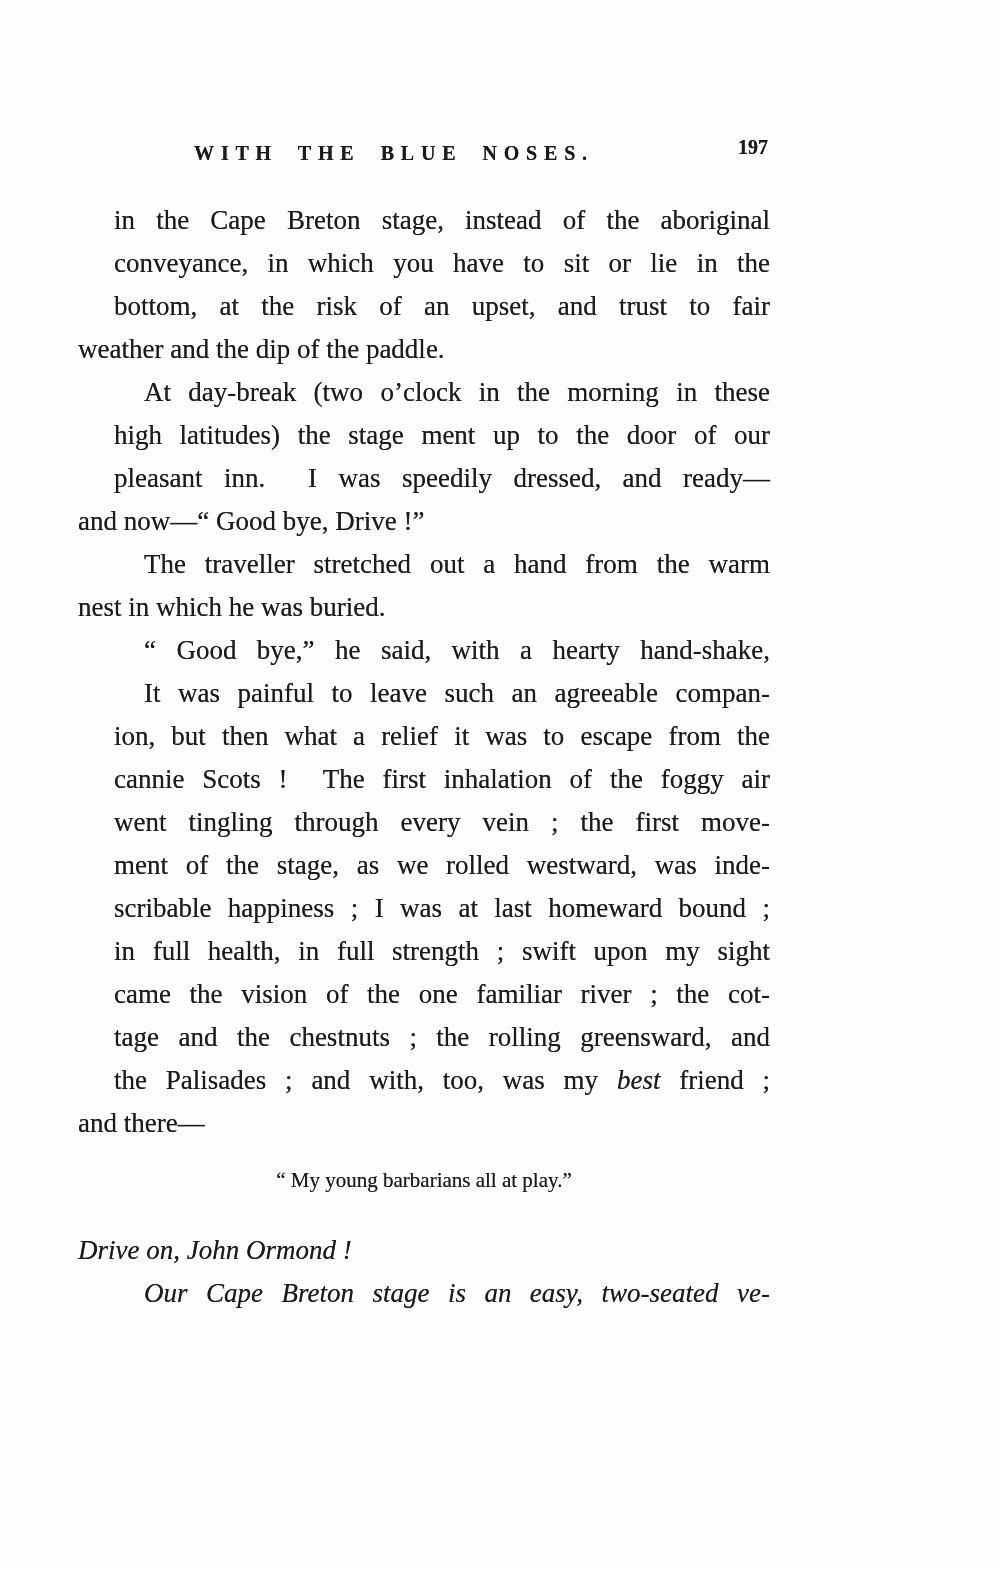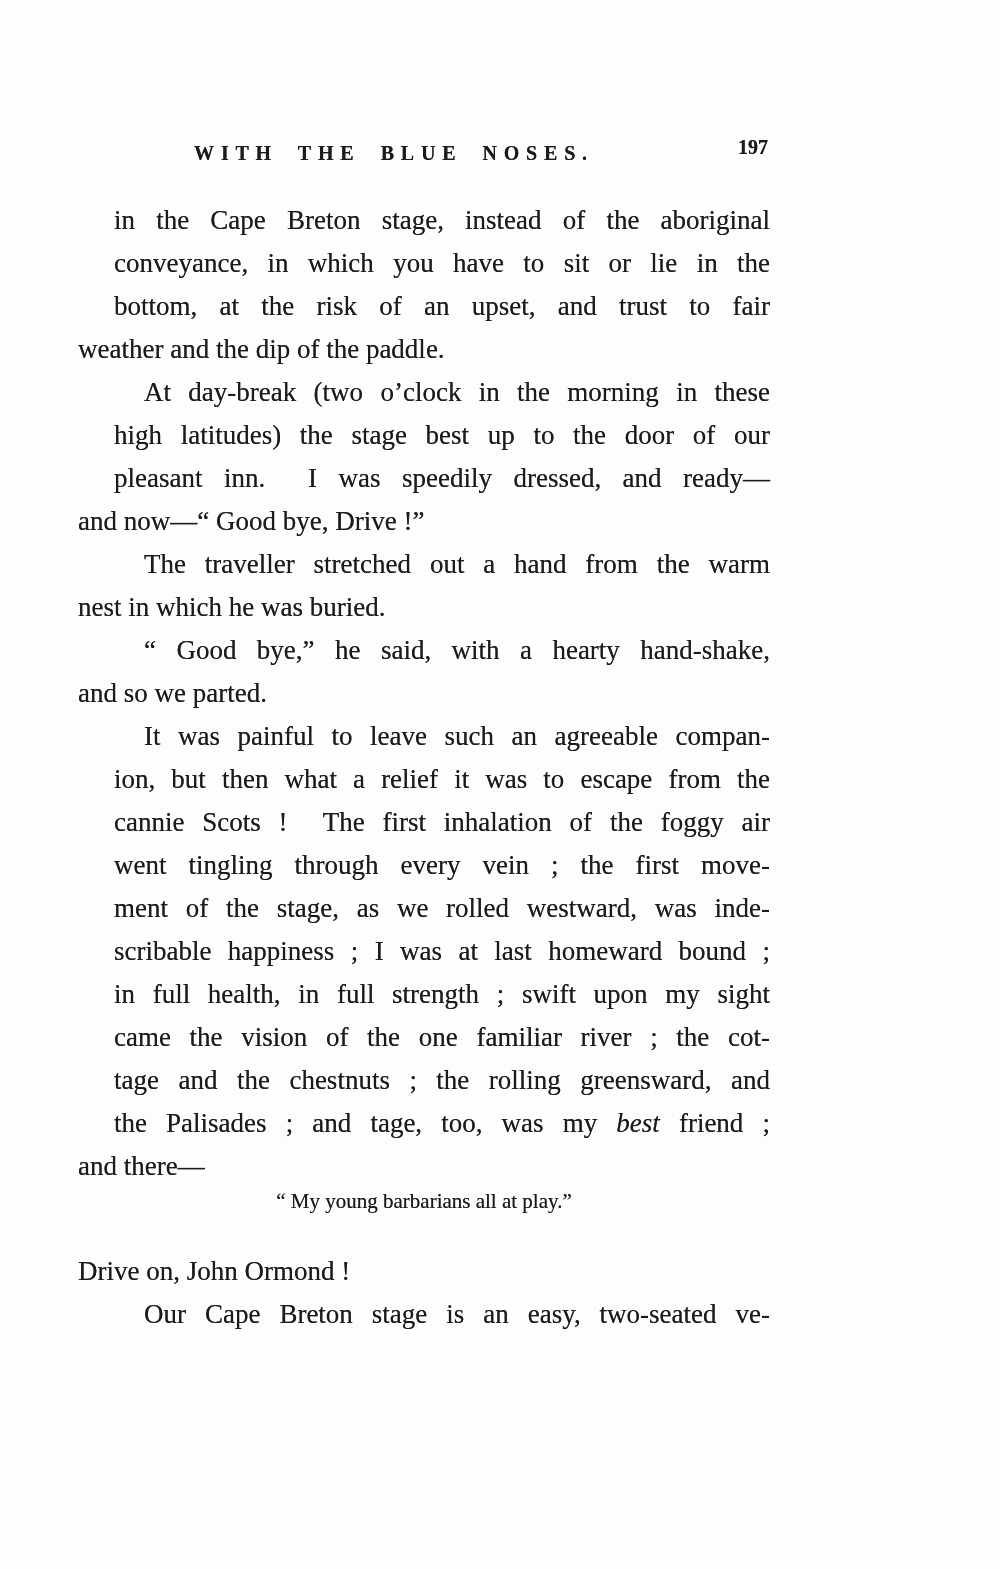--- a/index.html
+++ b/index.html
@@ -38,25 +38,26 @@
   .line.just{
     white-space:normal;
     text-align:justify;
     text-align-last:justify;
     margin-left:36px;
   }
   .line.indent{text-indent:30px;}
   .line i{}
   
   .verse-quote{
+    margin-top:22px;
     font-size:21px;line-height:26px;
     text-align:center;
     text-shadow:0 0 0.5px rgba(20,20,20,0.7);
   }
-  .closing{margin-top:36px;}
+  .closing{margin-top:36px;font-style:italic;}
 </style>
 </head>
 <body style="background: rgb(253, 253, 251); color: rgb(27, 27, 27);">
 
 <div class="page">
 
   <div class="header">
     <div class="running-title">WITH THE BLUE NOSES.</div>
     <div class="page-number">197</div>
   </div>
@@ -64,43 +65,42 @@
   <div class="body-text">
     <div id="paragraphs">
         <div>
           <div class="line just"><span>in the Cape Breton stage, instead of the aboriginal</span></div>
           <div class="line just"><span>conveyance, in which you have to sit or lie in the</span></div>
           <div class="line just"><span>bottom, at the risk of an upset, and trust to fair</span></div>
           <div class="line"><span>weather and the dip of the paddle.</span></div>
         </div>
         <div>
           <div class="line just indent"><span>At day-break (two o’clock in the morning in these</span></div>
-          <div class="line just"><span>high latitudes) the stage best up to the door of our</span></div>
+          <div class="line just"><span>high latitudes) the stage ment up to the door of our</span></div>
           <div class="line just"><span>pleasant inn.&nbsp; I was speedily dressed, and ready—</span></div>
           <div class="line"><span>and now—“ Good bye, Drive !”</span></div>
         </div>
         <div>
           <div class="line just indent"><span>The traveller stretched out a hand from the warm</span></div>
           <div class="line"><span>nest in which he was buried.</span></div>
         </div>
         <div>
           <div class="line just indent"><span>“ Good bye,” he said, with a hearty hand-shake,</span></div>
-          <div class="line"><span>and so we parted.</span></div>
         </div>
         <div>
           <div class="line just indent"><span>It was painful to leave such an agreeable compan-</span></div>
           <div class="line just"><span>ion, but then what a relief it was to escape from the</span></div>
           <div class="line just"><span>cannie Scots !&nbsp; The first inhalation of the foggy air</span></div>
           <div class="line just"><span>went tingling through every vein ; the first move-</span></div>
           <div class="line just"><span>ment of the stage, as we rolled westward, was inde-</span></div>
           <div class="line just"><span>scribable happiness ; I was at last homeward bound ;</span></div>
           <div class="line just"><span>in full health, in full strength ; swift upon my sight</span></div>
           <div class="line just"><span>came the vision of the one familiar river ; the cot-</span></div>
           <div class="line just"><span>tage and the chestnuts ; the rolling greensward, and</span></div>
-          <div class="line just"><span>the Palisades ; and tage, too, was my </span><i>best</i><span> friend ;</span></div>
+          <div class="line just"><span>the Palisades ; and with, too, was my </span><i>best</i><span> friend ;</span></div>
           <div class="line"><span>and there—</span></div>
         </div>
       </div>
 
     <div class="verse-quote">“ My young barbarians all at play.”</div>
 
     <div id="closing" class="closing">
         <div>
           <div class="line"><span>Drive on, John Ormond !</span></div>
         </div>

